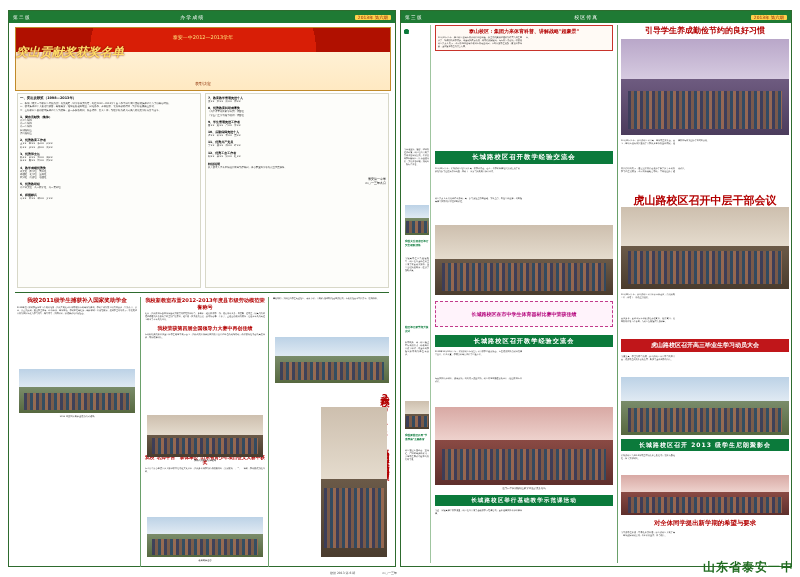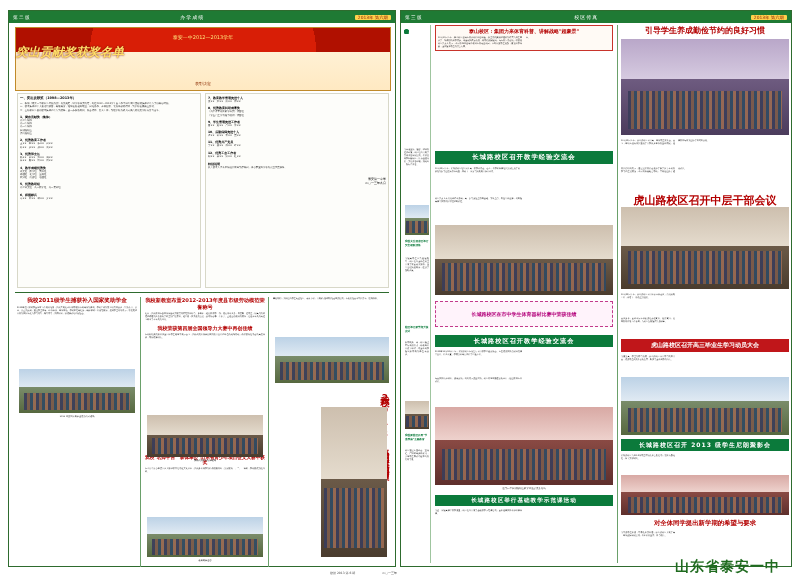--- a/index.html
+++ b/index.html
@@ -270,14 +270,14 @@
           <div class="people"></div>
       </div>
 
       <div class="hl-plain" style="left:0;top:494px;width:168px;font-size:6.4px;color:#b30000;">对全体同学提出新学期的希望与要求</div>
       <div class="tinier three-col" style="position:absolute;top:506px;left:0;width:168px;">为增强学生体质，培养集体荣誉感，虎山路校区开展了高一年级跑操评比活动，各班队列整齐、口号嘹亮。</div>
     </div>
   </div>
 
   <div style="position:absolute;left:330px;bottom:2px;font-size:3px;color:#444;">校报 2013 第 6 期</div>
   <div style="position:absolute;left:382px;bottom:2px;font-size:3px;color:#444;">二〇一三年</div>
-  <div style="position:absolute;right:20px;bottom:1px;font-size:14px;font-weight:bold;color:#1f6b1f;letter-spacing:1px;">山东省泰安一中</div>
+  <div style="position:absolute;right:6px;bottom:1px;font-size:12px;font-weight:bold;color:#1f6b1f;letter-spacing:1px;">山东省泰安一中</div>
 </div>
 
 </body></html>

